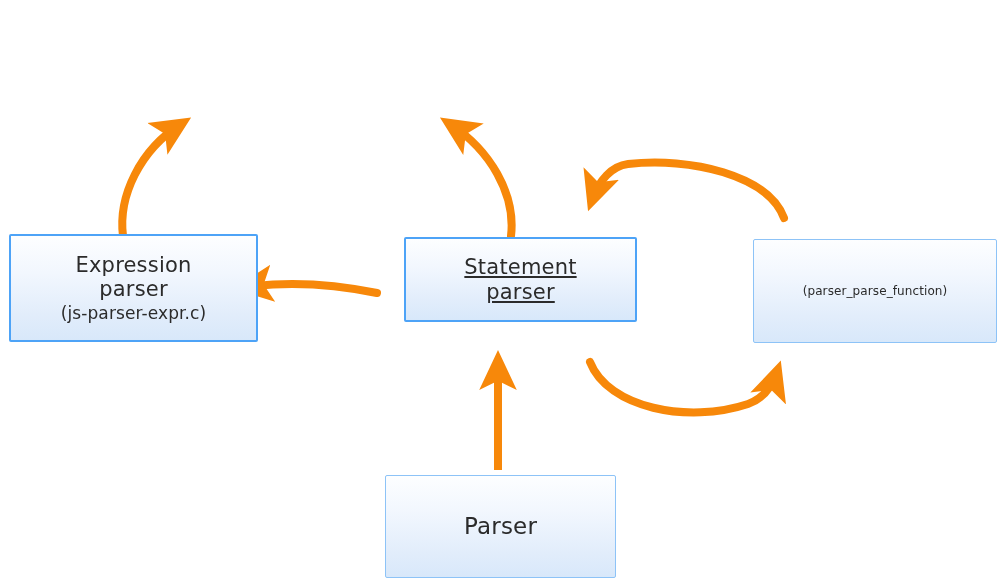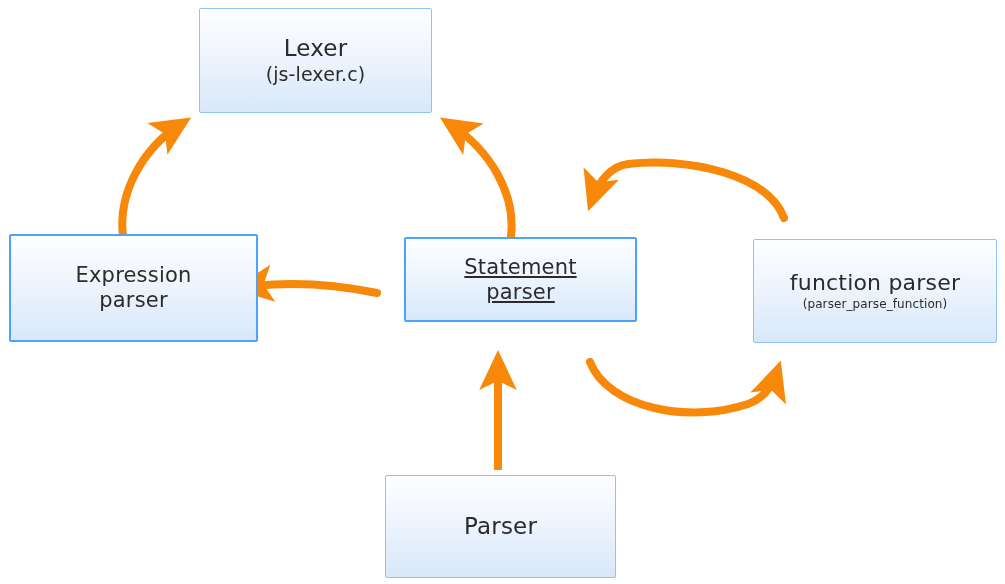--- a/index.html
+++ b/index.html
@@ -81,37 +81,33 @@
 
     <path d="M377,293 C334,284 290,281 245,287" fill="none" stroke="#F7880A" stroke-width="8" stroke-linecap="round" marker-end="url(#ah)"></path>
 
     <path d="M784,218 C768,175 690,157 628,164 C612,166 599,180 592,200" fill="none" stroke="#F7880A" stroke-width="8" stroke-linecap="round" marker-end="url(#ah)"></path>
 
     <path d="M590,362 C608,408 688,424 748,404 C762,399 772,387 777,372" fill="none" stroke="#F7880A" stroke-width="8" stroke-linecap="round" marker-end="url(#ah)"></path>
 
     <path d="M498,470 L498,362" fill="none" stroke="#F7880A" stroke-width="8" stroke-linecap="butt" marker-end="url(#ah)"></path>
   </svg>
 
-  <div class="node thin-border" id="node-lexer">
-    <div class="title">Lexer</div>
-    <div class="sub">(js-lexer.c)</div>
-  </div>
 
   <div class="node" id="node-expression">
     <div class="title">Expression
 parser</div>
+    <div class="sub">(js-parser-expr.c)</div>
   </div>
 
   <div class="node" id="node-statement">
     <div class="title">Statement
 parser</div>
   </div>
 
   <div class="node thin-border" id="node-function">
-    <div class="title">function parser</div>
     <div class="sub">(parser_parse_function)</div>
   </div>
 
   <div class="node thin-border" id="node-parser">
     <div class="title">Parser</div>
   </div>
 
 </div>
 
 </body></html>

